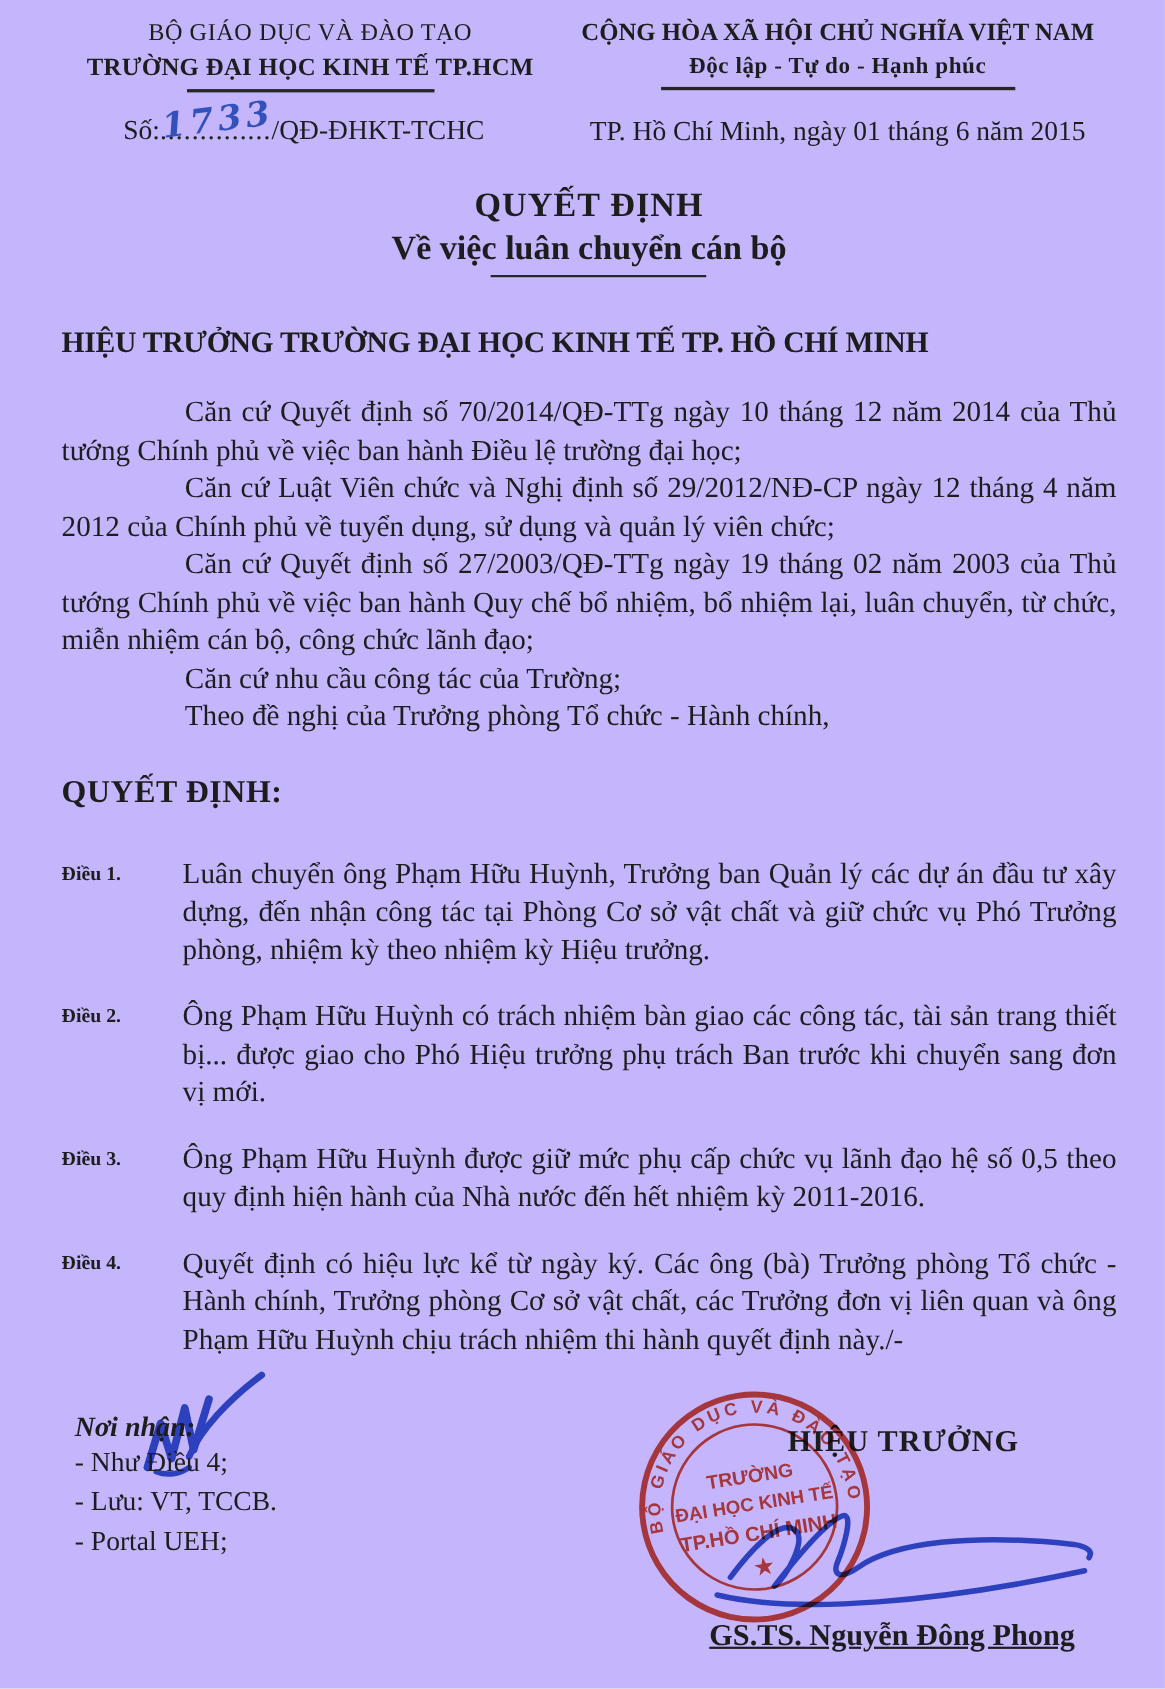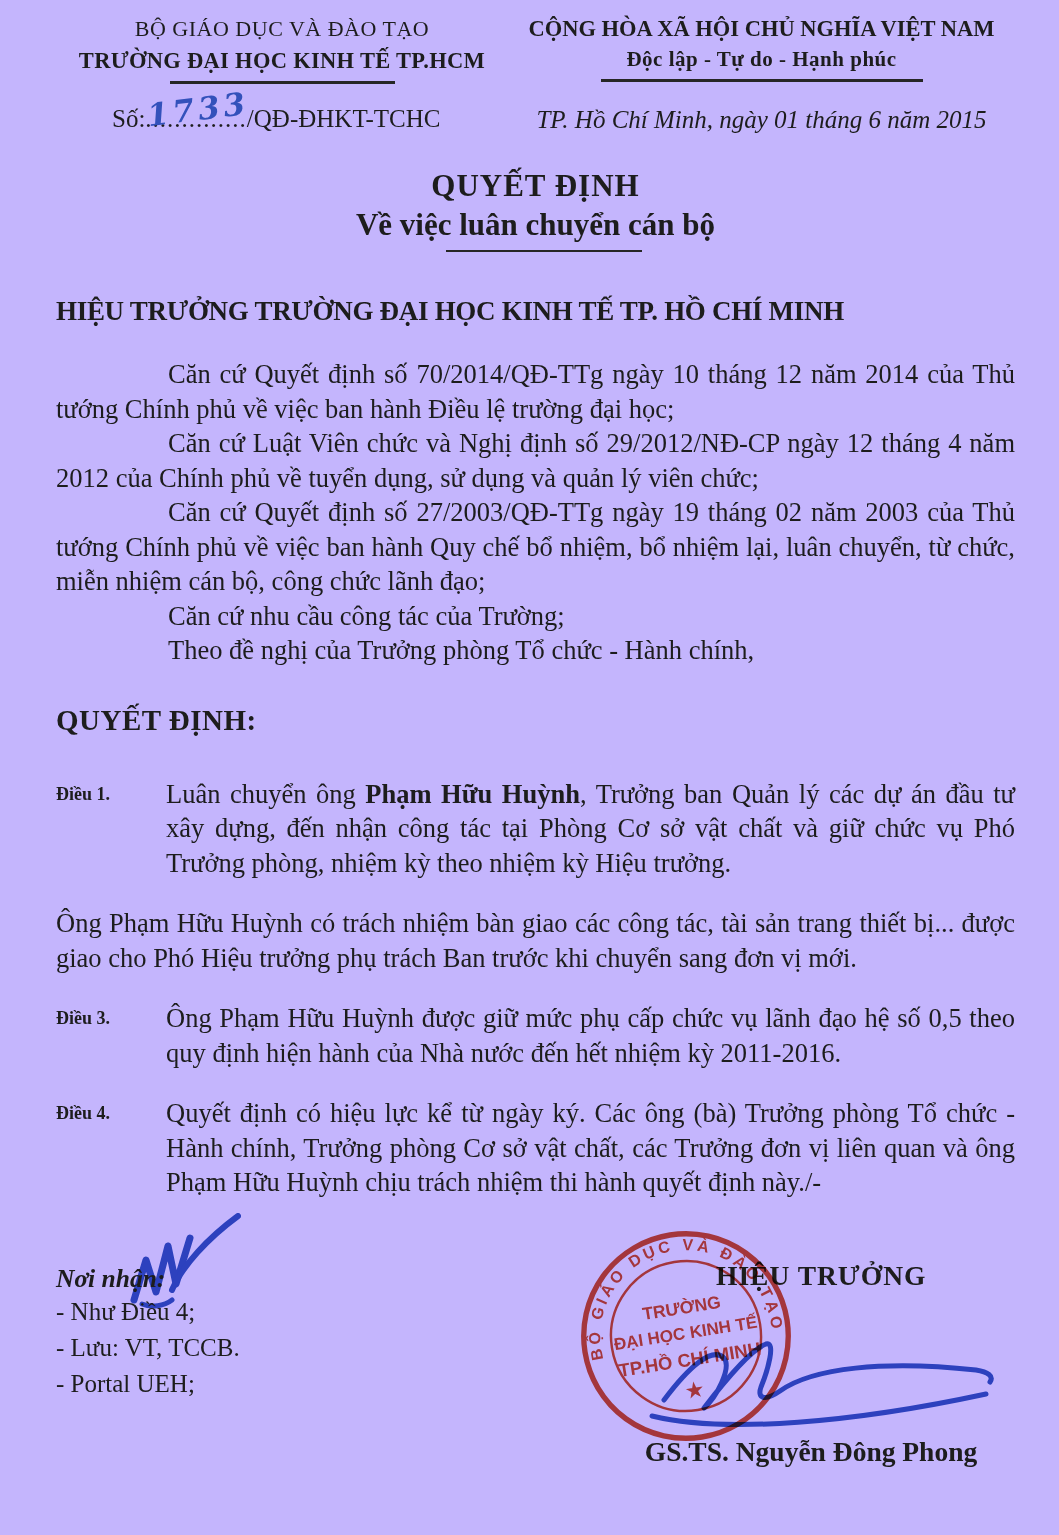--- a/index.html
+++ b/index.html
@@ -27,43 +27,43 @@
   .rule-right{width:322px;}
   .numline{margin-top:21px;font-size:25px;text-align:left;padding-left:56px;white-space:nowrap;}
   .dotwrap{position:relative;display:inline-block;}
   .dots{letter-spacing:1px;}
   .hand{
     position:absolute;left:2px;bottom:6px;
     color:#3351bb;font-size:31px;font-weight:bold;font-style:italic;
     font-family:"DejaVu Serif",serif;
     transform:rotate(-7deg);letter-spacing:4px;
   }
-  .dateline{margin-top:24px;font-size:25px;font-style:italic;white-space:nowrap;}
+  .dateline{margin-top:24px;font-size:25px;white-space:nowrap;}
   
   .title-block{margin-top:34px;text-align:center;}
   .title-main{font-size:31px;font-weight:bold;letter-spacing:1px;}
   .title-sub{font-size:31px;font-weight:bold;margin-top:3px;}
   .rule-title{width:196px;height:2.5px;background:#262626;margin:7px auto 0;transform:translateX(8px);}
   .issuer{margin-top:44px;text-align:left;font-weight:bold;font-size:27px;white-space:nowrap;letter-spacing:-.3px;}
   
   .preamble{margin-top:30px;}
   .preamble p{margin:0;font-size:26.5px;line-height:34.5px;text-align:justify;text-indent:112px;}
   .decide{margin:36px 0 40px;text-align:left;font-weight:bold;font-size:29px;letter-spacing:.5px;}
   
   .article{display:flex;margin-bottom:26px;}
   .art-label{width:110px;flex-shrink:0;font-weight:bold;font-size:18px;line-height:34.5px;}
   .art-body{flex:1;font-size:26.5px;line-height:34.5px;text-align:justify;}
-  .bold{font-weight:bold;}
+  .bold{font-weight:normal;}
   
   .footer{position:relative;margin-top:26px;height:300px;}
-  .recipients{position:absolute;left:0;top:22px;font-size:25px;margin-top:16px;}
+  .recipients{position:absolute;left:12px;top:22px;font-size:25px;}
   .rec-label{font-weight:bold;font-style:italic;font-size:25.5px;}
   .rec-item{line-height:36px;}
   .sign-title{position:absolute;left:660px;top:34px;font-weight:bold;font-size:27.5px;letter-spacing:1px;white-space:nowrap;}
-  .sign-name{position:absolute;left:575px;top:210px;width:360px;text-align:center;font-weight:bold;font-size:27.5px;white-space:nowrap;}
+  .sign-name{position:absolute;left:575px;top:210px;width:360px;text-align:center;font-weight:bold;font-size:27.5px;white-space:nowrap;text-decoration:underline;}
   .stamp{position:absolute;left:518px;top:-2px;width:224px;height:224px;mix-blend-mode:multiply;opacity:.92;}
   .signature{position:absolute;left:590px;top:84px;width:360px;height:120px;mix-blend-mode:multiply;}
   .scribble{position:absolute;left:56px;top:-22px;width:150px;height:115px;mix-blend-mode:multiply;}
 </style>
 </head>
 <body>
 
 <div class="page">
 
   <div class="hdr">
@@ -100,20 +100,21 @@
   </div>
 
   <div class="decide">QUYẾT ĐỊNH:</div>
 
   <div>
     <div class="article">
       <span class="art-label">Điều 1.</span>
       <div class="art-body"><span>Luân chuyển ông </span><span class="bold">Phạm Hữu Huỳnh</span><span>, Trưởng ban Quản lý các dự án đầu tư xây dựng, đến nhận công tác tại Phòng Cơ sở vật chất và giữ chức vụ Phó Trưởng phòng, nhiệm kỳ theo nhiệm kỳ Hiệu trưởng.</span></div>
     </div>
     <div class="article">
+      <span class="art-label">Điều 2.</span>
       <div class="art-body">Ông Phạm Hữu Huỳnh có trách nhiệm bàn giao các công tác, tài sản trang thiết bị... được giao cho Phó Hiệu trưởng phụ trách Ban trước khi chuyển sang đơn vị mới.</div>
     </div>
     <div class="article">
       <span class="art-label">Điều 3.</span>
       <div class="art-body">Ông Phạm Hữu Huỳnh được giữ mức phụ cấp chức vụ lãnh đạo hệ số 0,5 theo quy định hiện hành của Nhà nước đến hết nhiệm kỳ 2011-2016.</div>
     </div>
     <div class="article">
       <span class="art-label">Điều 4.</span>
       <div class="art-body">Quyết định có hiệu lực kể từ ngày ký. Các ông (bà) Trưởng phòng Tổ chức - Hành chính, Trưởng phòng Cơ sở vật chất, các Trưởng đơn vị liên quan và ông Phạm Hữu Huỳnh chịu trách nhiệm thi hành quyết định này./-</div>
     </div>

